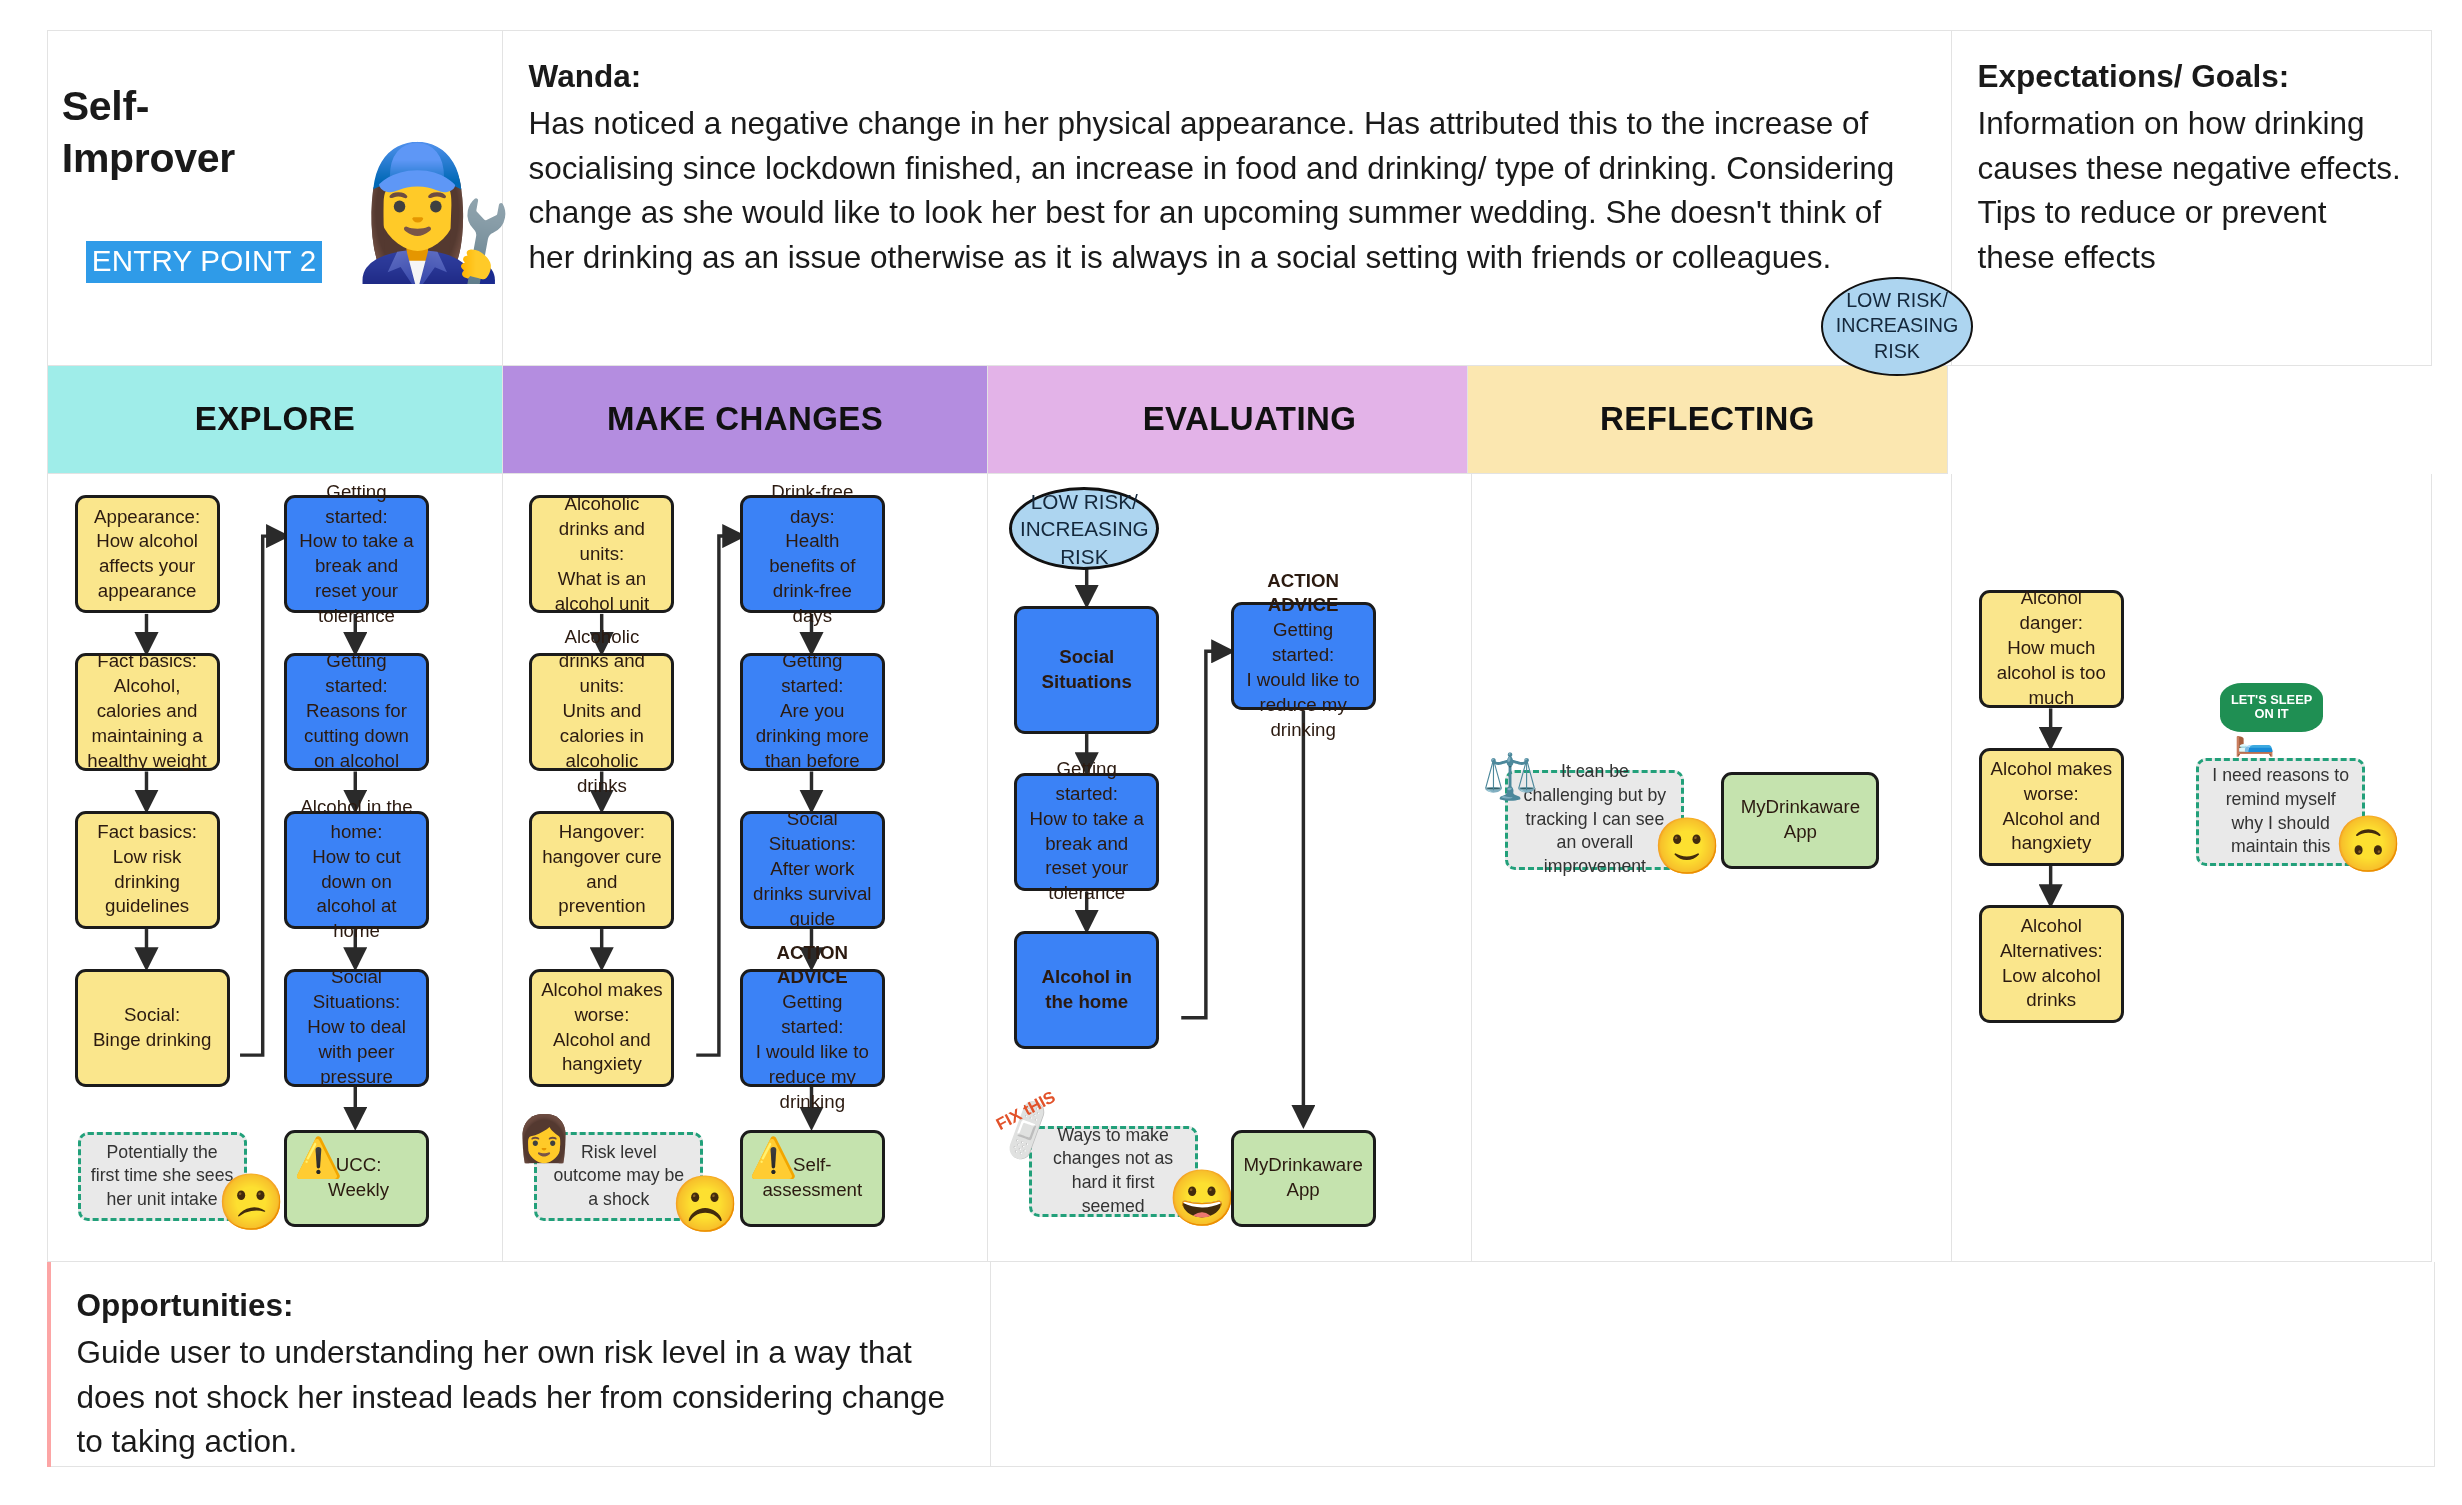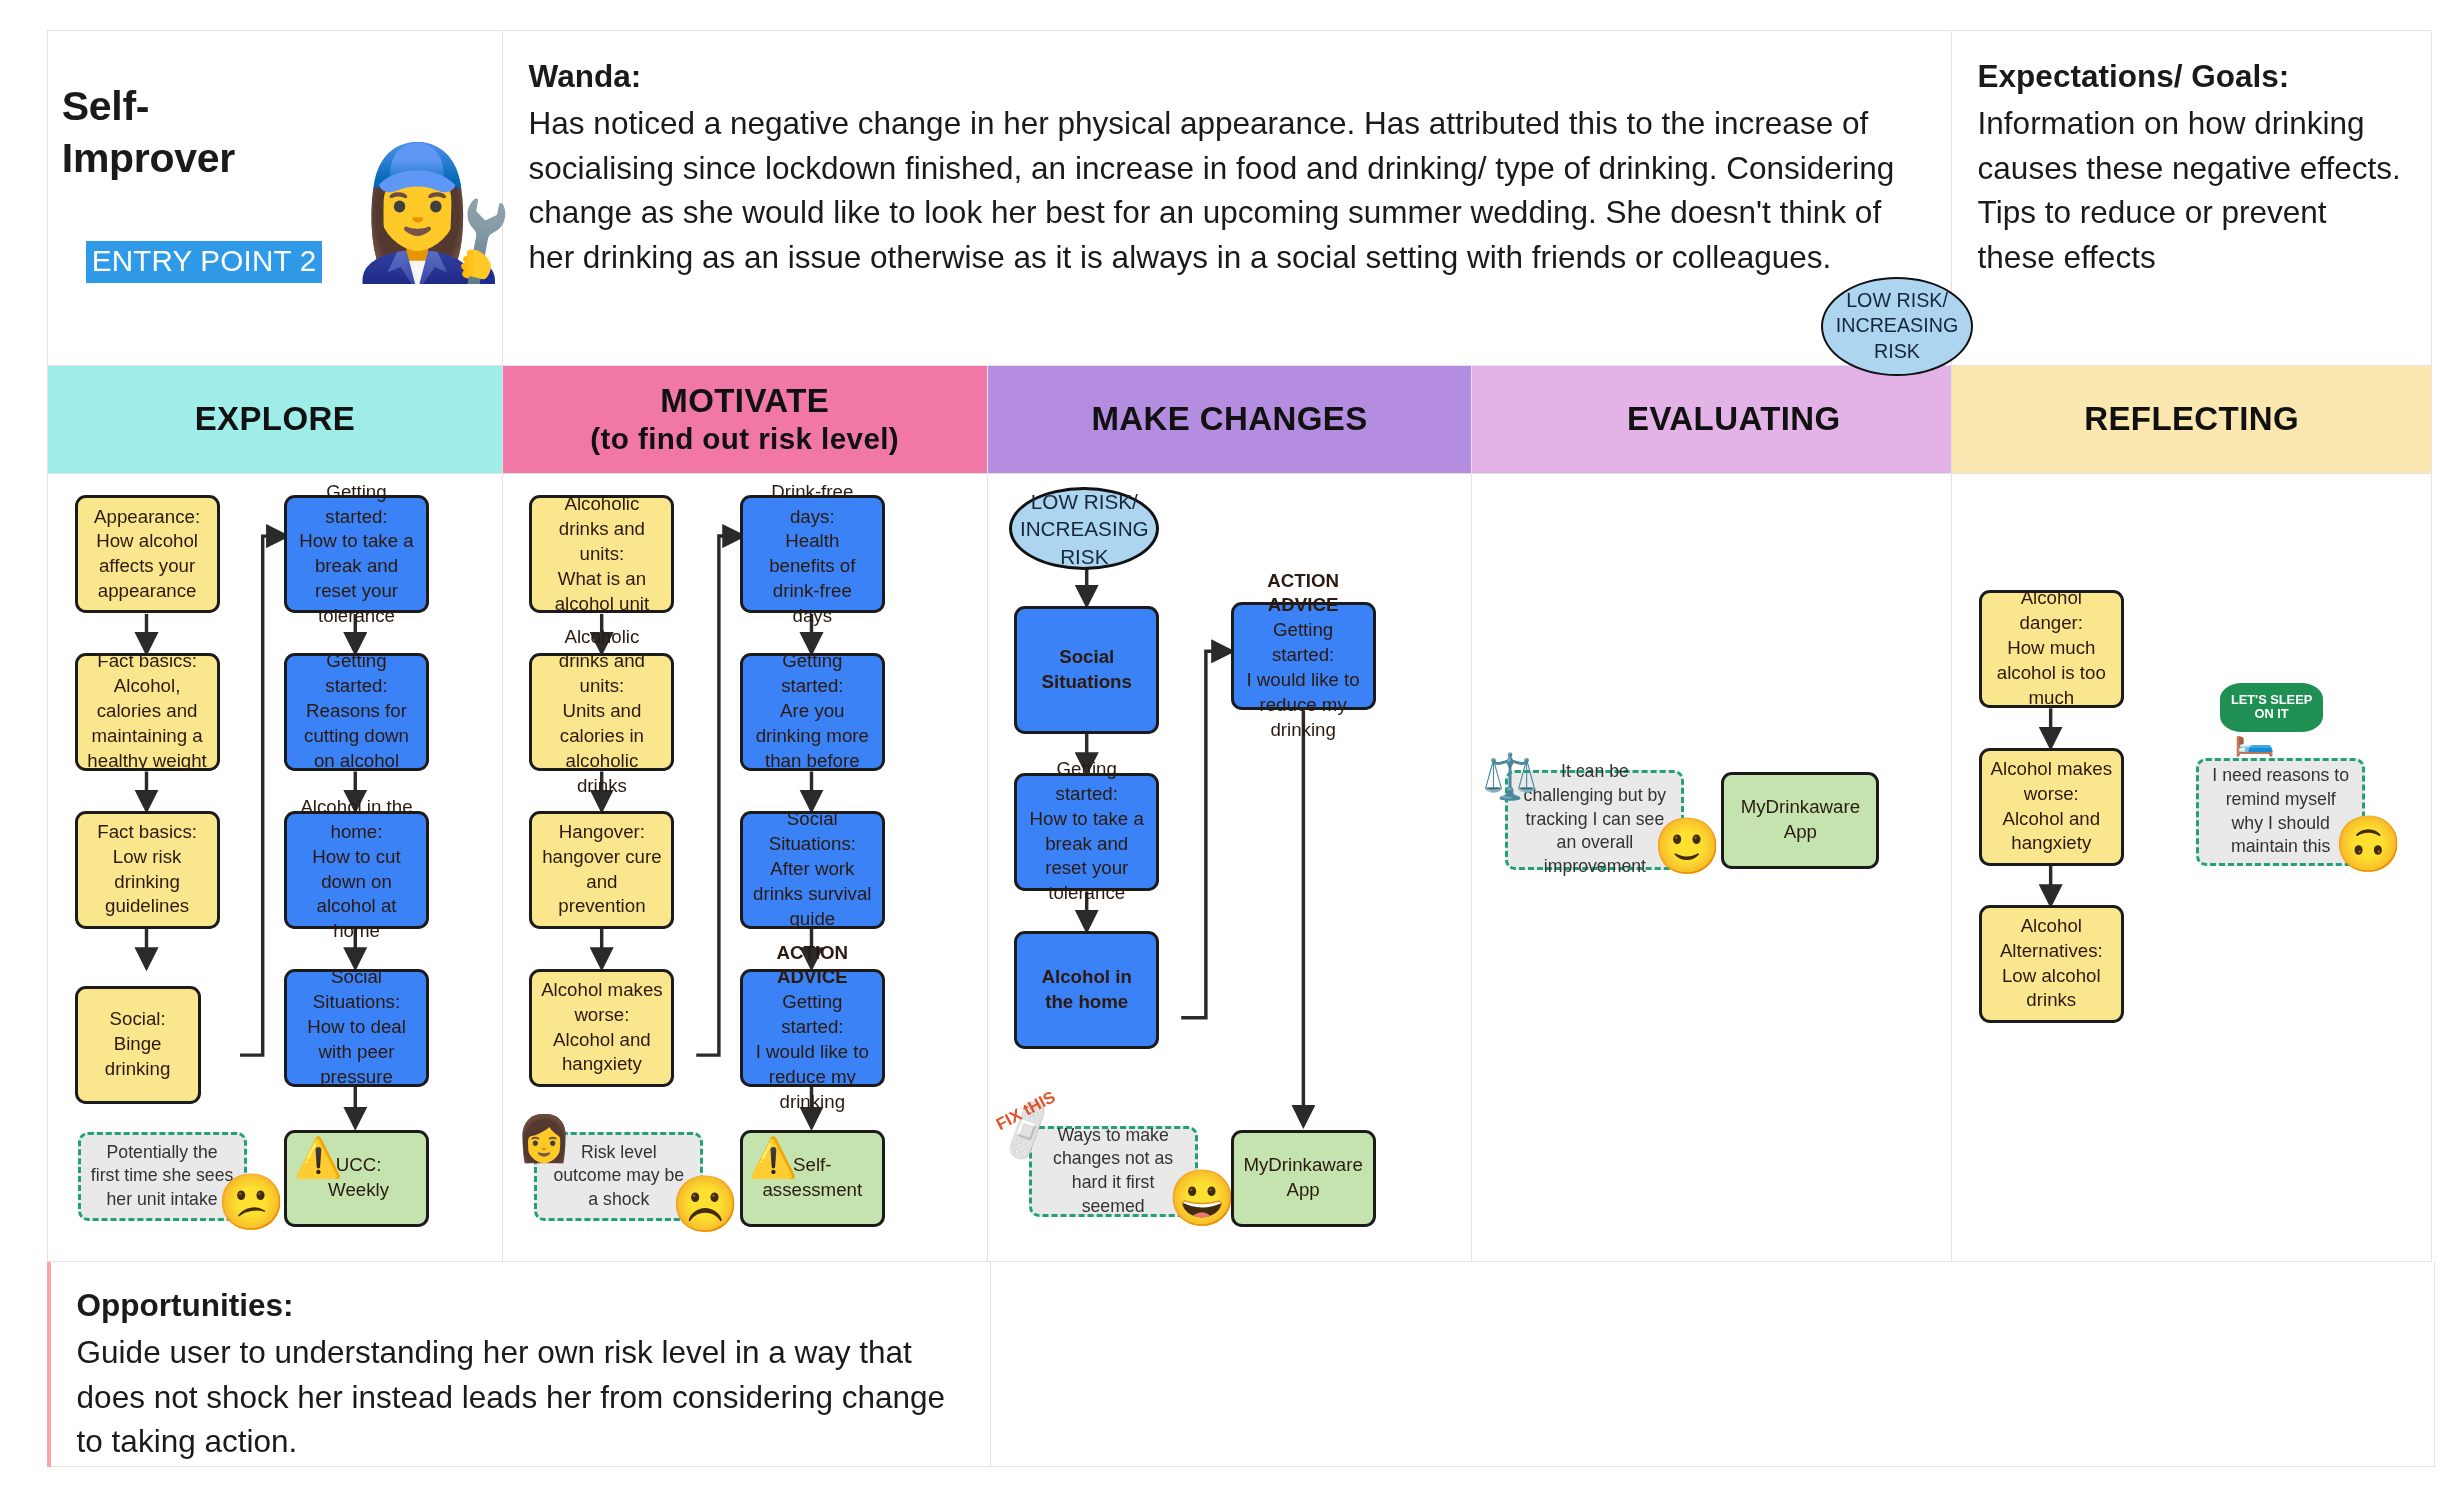--- a/index.html
+++ b/index.html
@@ -147,24 +147,20 @@
       <div class="hdr-pad">
         <p class="blk-title">Expectations/ Goals:</p>
         <p class="blk-body">Information on how drinking causes these negative effects. Tips to reduce or prevent these effects</p>
       </div>
     </div>
   </div>
 
   <div class="row stagebar">
     <div class="cell c1 stage s-explore">
       <div><span>EXPLORE</span></div>
-    </div>
-    <div class="cell c2 stage s-motivate">
-      <div><span>MOTIVATE</span>
-        <small>(to find out risk level)</small></div>
     </div>
     <div class="cell c3 stage s-makechanges">
       <div><span>MAKE CHANGES</span></div>
     </div>
     <div class="cell c4 stage s-evaluating">
       <div><span>EVALUATING</span></div>
     </div>
     <div class="cell c5 stage s-reflecting">
       <div><span>REFLECTING</span></div>
     </div>
@@ -191,21 +187,21 @@
 
       <div class="node n-yellow" style="left:26.6px;top:21.7px;width:145px;height:118px;">
         <span>Appearance:<br>How alcohol affects your appearance</span>
         </div>
       <div class="node n-yellow" style="left:26.6px;top:179px;width:145px;height:118px;">
         <span>Fact basics:<br>Alcohol, calories and maintaining a healthy weight</span>
         </div>
       <div class="node n-yellow" style="left:26.6px;top:337px;width:145px;height:118px;">
         <span>Fact basics:<br>Low risk drinking guidelines</span>
         </div>
-      <div class="node n-yellow" style="left:26.6px;top:512px;width:126px;height:118px;align-items:center;">
+      <div class="node n-yellow" style="left:26.6px;top:495px;width:155px;height:118px;align-items:center;">
         <span>Social:<br>Binge drinking</span>
         </div>
 
       <div class="node n-red" style="left:236px;top:21.7px;width:145px;height:118px;">
         <span>Getting started:<br>How to take a break and reset your tolerance</span>
         </div>
       <div class="node n-red" style="left:236px;top:179px;width:145px;height:118px;">
         <span>Getting started:<br>Reasons for cutting down on alcohol</span>
         </div>
       <div class="node n-red" style="left:236px;top:337px;width:145px;height:118px;">

